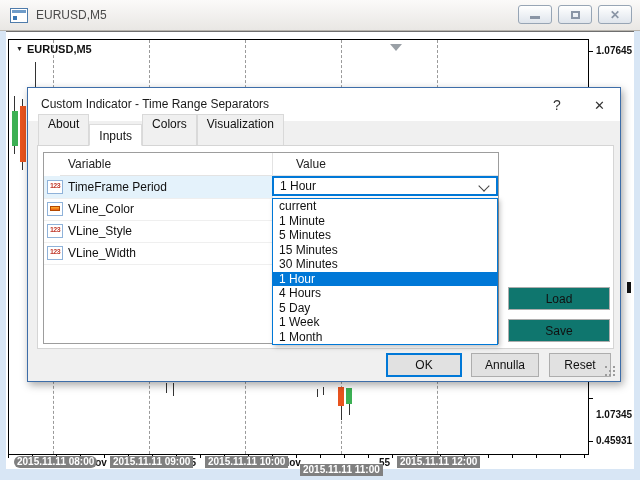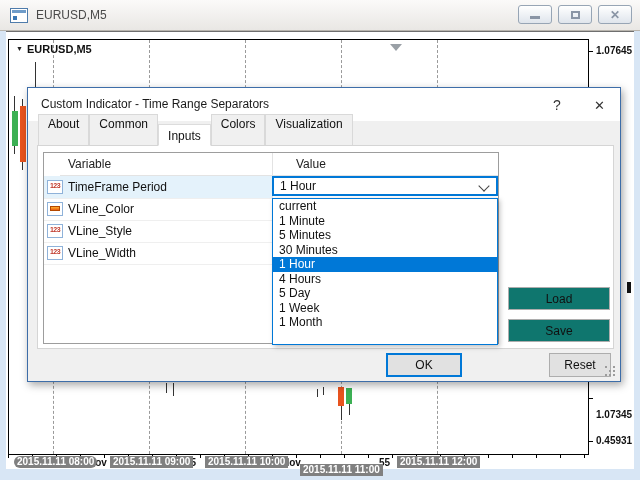--- a/index.html
+++ b/index.html
@@ -180,21 +180,20 @@
 
   <div class="dialog">
     <div class="dlg-title">
       <span class="txt">Custom Indicator - Time Range Separators</span>
       <button class="dlg-help">?</button>
       <button class="dlg-close"><span>✕</span></button>
     </div>
 
     <div class="tabs">
       <div class="tab">About</div>
-      <div class="tab">Common</div>
       <div class="tab active">Inputs</div>
       <div class="tab">Colors</div>
       <div class="tab">Visualization</div>
     </div>
 
     <div class="panel">
       <div class="ptable">
         <div class="col-div"></div>
         <div class="thead">
           <span class="h1">Variable</span>
@@ -234,30 +233,32 @@
 
       <div class="combo">
         <span class="val">1 Hour</span>
         <span class="chev"></span>
       </div>
 
       <div class="ddl">
         <div class="opt">current</div>
         <div class="opt">1 Minute</div>
         <div class="opt">5 Minutes</div>
+        <div class="opt">15 Minutes</div>
         <div class="opt">30 Minutes</div>
         <div class="opt sel">1 Hour</div>
         <div class="opt">4 Hours</div>
         <div class="opt">5 Day</div>
         <div class="opt">1 Week</div>
         <div class="opt">1 Month</div>
       </div>
 
       <button class="sbtn btn-load">Load</button>
       <button class="sbtn btn-save">Save</button>
     </div>
 
     <button class="fbtn btn-ok">OK</button>
+    <button class="fbtn btn-cancel">Annulla</button>
     <button class="fbtn btn-reset">Reset</button>
     <div class="grip"></div>
   </div>
 
 </div>
 
 </body></html>

